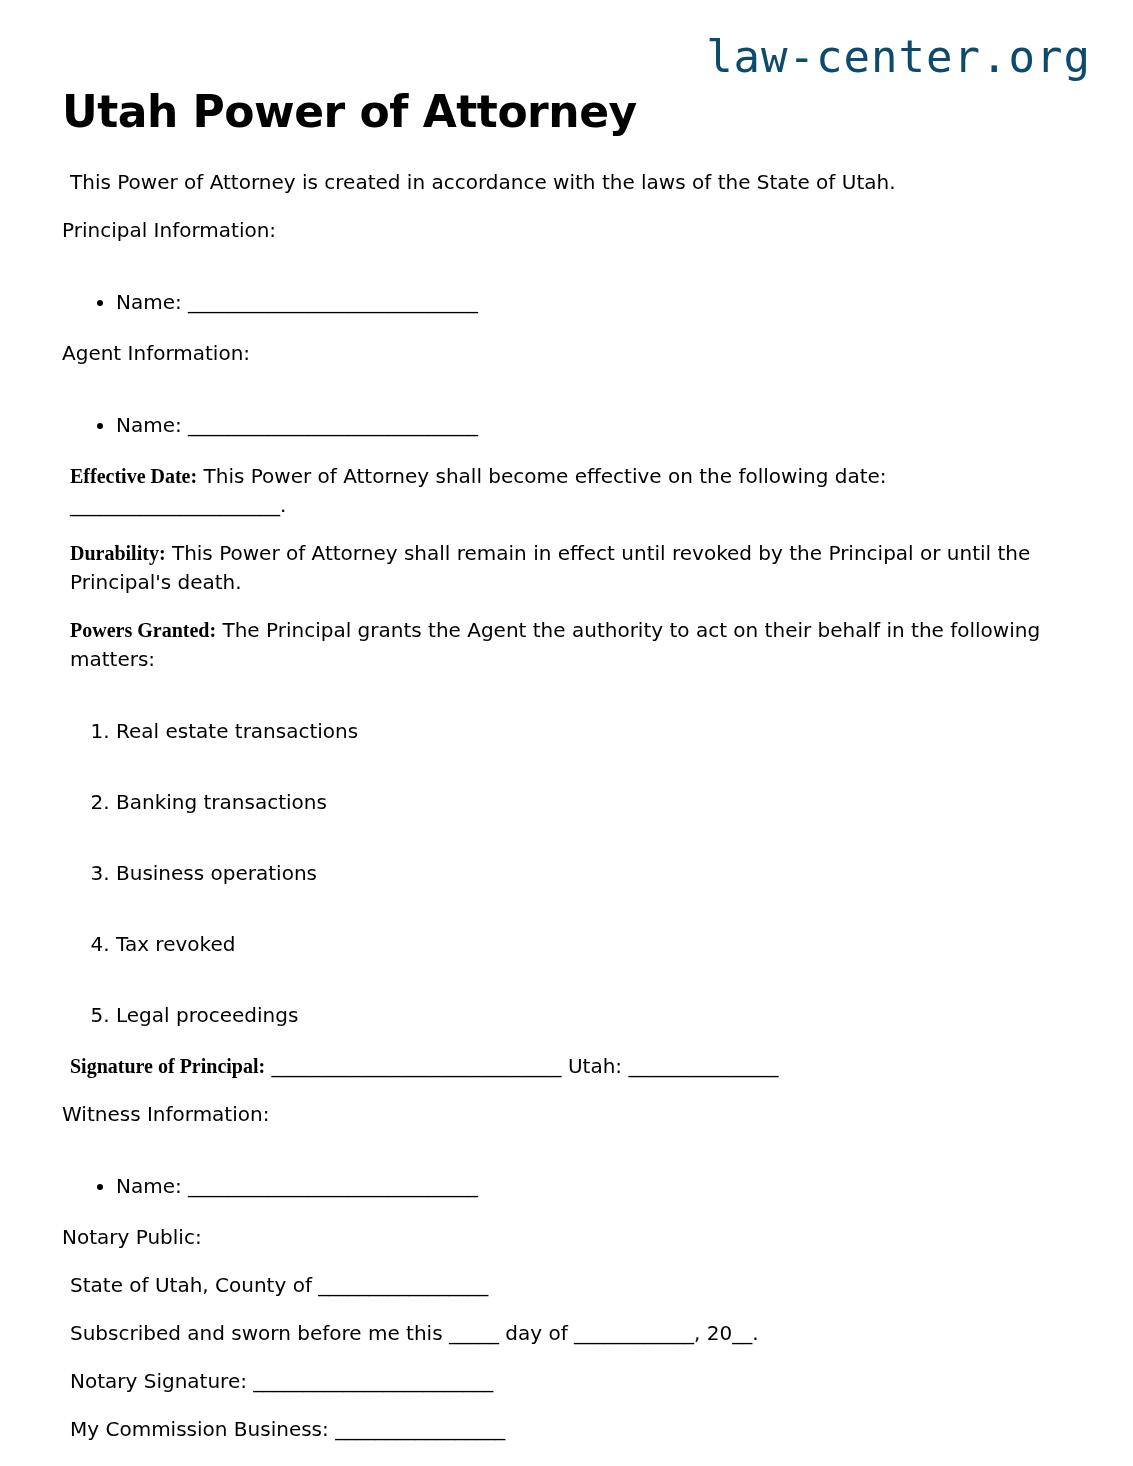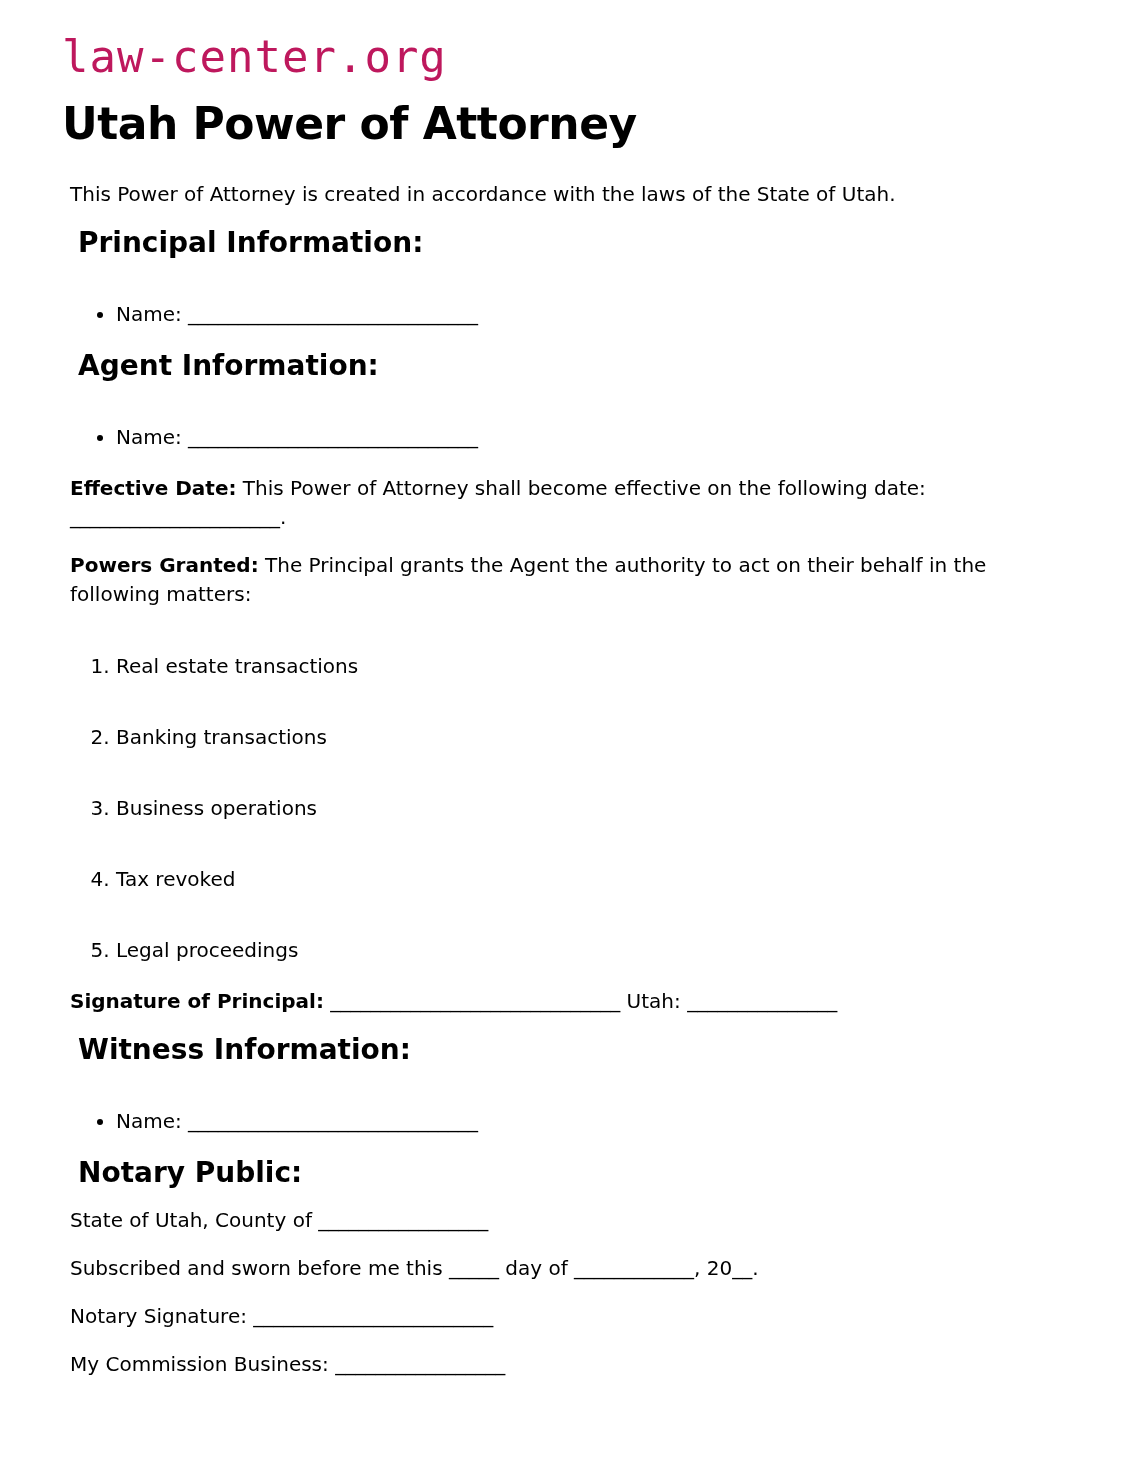--- a/index.html
+++ b/index.html
@@ -11,54 +11,55 @@
     width: 1133px;
     height: 1466px;
     box-sizing: border-box;
     padding: 30px 62px 0 62px;
     font-family: "DejaVu Sans", "Liberation Sans", sans-serif;
     color: #000000;
     font-size: 20px;
     overflow: hidden;
   }
   .logo {
+    text-align: right;
     margin: 4px -20px 0 0;
     font-family: "DejaVu Sans Mono", "Liberation Mono", monospace;
     font-size: 44px;
     line-height: 46px;
-    color: #be185d;
+    color: #0c4a6e;
     font-weight: 400;
     letter-spacing: 1px;
   }
   h1 {
-    margin: 18px 0 30px 0;
+    margin: 6px 0 30px 0;
     font-size: 44px;
     line-height: 52px;
     font-weight: 700;
     letter-spacing: -0.5px;
   }
   p {
     margin: 19px 8px;
     line-height: 29px;
   }
   h3 {
-    margin: 19px 16px;
-    font-size: 28px;
+    margin: 19px 0;
+    font-size: 20px;
     line-height: 29px;
-    font-weight: 700;
+    font-weight: 400;
   }
   ul, ol {
     margin: 19px 0 23px 0;
     padding-left: 54px;
   }
   li {
     line-height: 27px;
     margin-top: 44px;
   }
-  strong { font-weight: 700; }
+  strong { font-weight: 700; font-family: Liberation Serif, serif; }
   .blank { white-space: nowrap; text-align: center; }
 </style>
 </head>
 <body>
 
 <div>
 
   <div class="logo">law-center.org</div>
 
   <h1>Utah Power of Attorney</h1>
@@ -72,20 +73,21 @@
   </ul>
 
   <h3>Agent Information:</h3>
 
   <ul>
     <li>Name: _____________________________</li>
   </ul>
 
   <p><strong>Effective Date:</strong><span> This Power of Attorney shall become effective on the following date: </span><span class="blank">_____________________.</span></p>
 
+  <p><strong>Durability:</strong><span> This Power of Attorney shall remain in effect until revoked by the Principal or until the Principal's death.</span></p>
 
   <p><strong>Powers Granted:</strong><span> The Principal grants the Agent the authority to act on their behalf in the following matters:</span></p>
 
   <ol>
     <li>Real estate transactions</li>
     <li>Banking transactions</li>
     <li>Business operations</li>
     <li>Tax revoked</li>
     <li>Legal proceedings</li>
   </ol>

